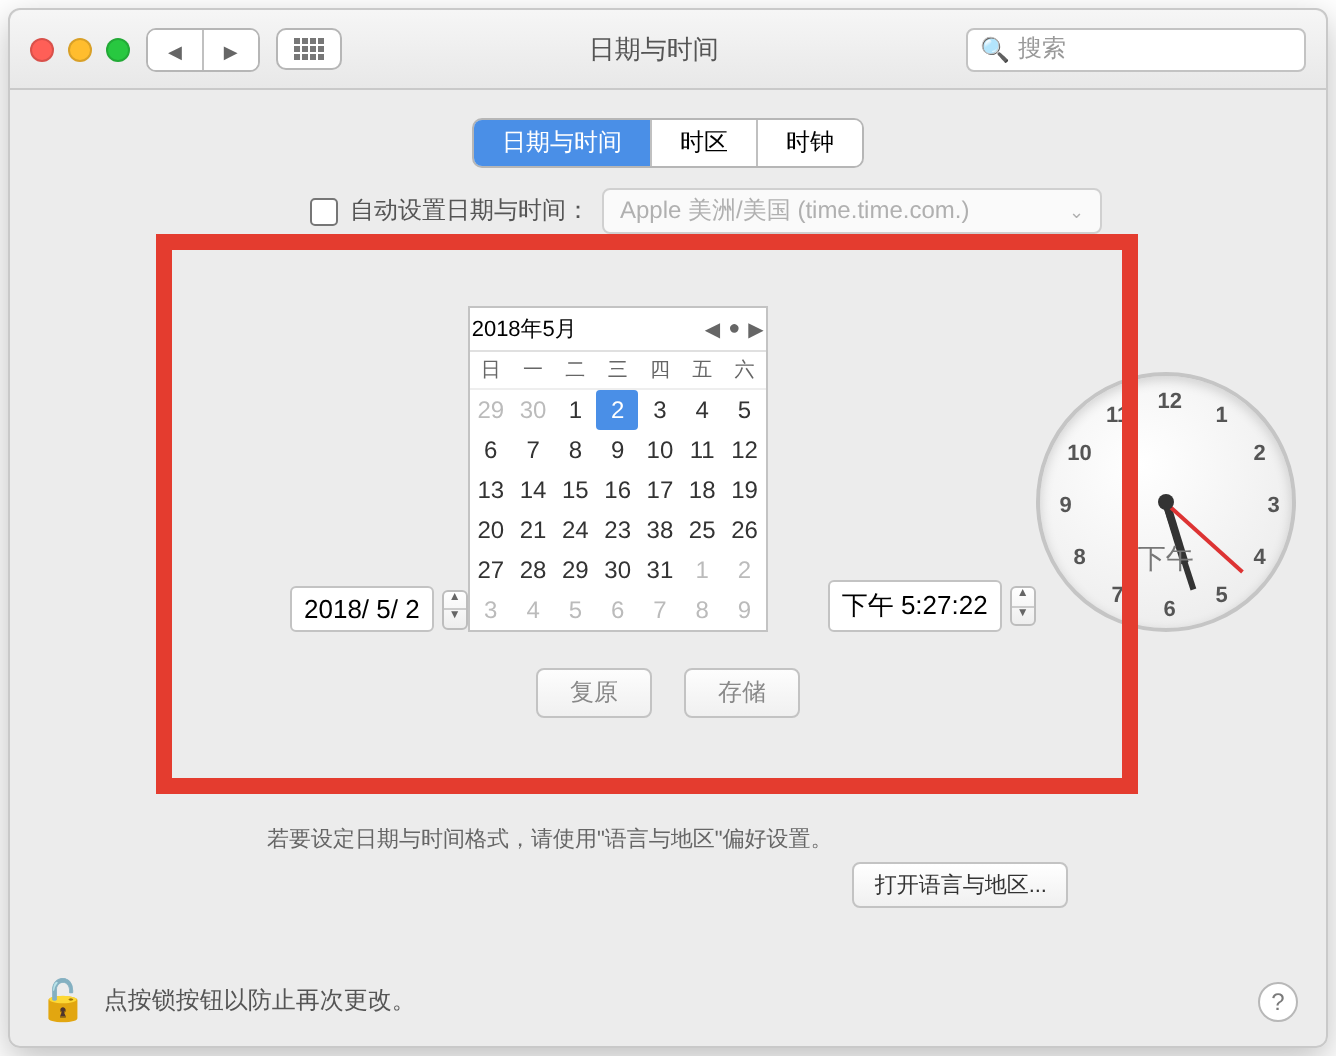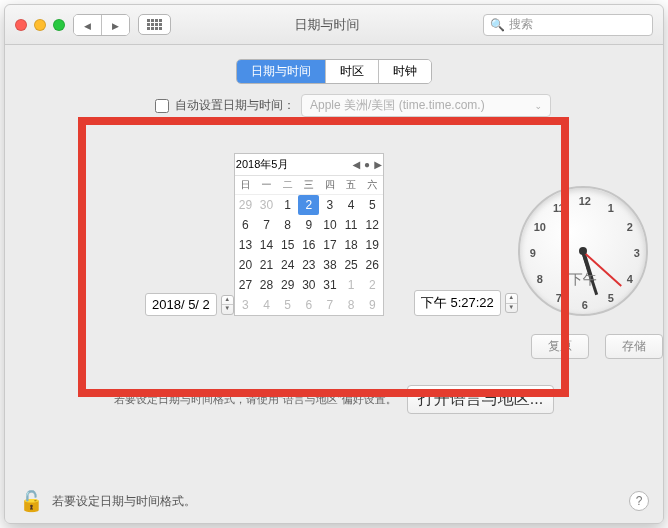--- a/index.html
+++ b/index.html
@@ -38,24 +38,24 @@
   .calgrid .d { padding: 3px 0; color: #333; cursor: pointer; font-size: 12px; }
   .calgrid .d.mute { color: #bbb; }
   .calgrid .d.sel { background: #4a8fe7; color: #fff; border-radius: 2px; }
   .clock { width: 130px; height: 130px; border-radius: 50%; background: radial-gradient(circle at 40% 35%, #fff, #e8e8e8); border: 2px solid #c5c5c5; margin-top: 12px; position: relative; box-shadow: inset 0 2px 6px rgba(0,0,0,.15); }
   .clock .num { position: absolute; font-size: 11px; font-weight: 600; color: #555; transform: translate(-50%,-50%); }
   .hand { position: absolute; left: 50%; top: 50%; transform-origin: 50% 100%; }
   .hh { width: 4px; height: 32px; background: #333; margin-left: -2px; margin-top: -32px; transform: rotate(163deg); }
   .mh { width: 3px; height: 46px; background: #333; margin-left: -1.5px; margin-top: -46px; transform: rotate(162deg); }
   .sh { width: 1.5px; height: 52px; background: #d33; margin-left: -0.75px; margin-top: -52px; transform: rotate(132deg); }
   .pivot { position: absolute; left: 50%; top: 50%; width: 8px; height: 8px; background: #333; border-radius: 50%; transform: translate(-50%,-50%); }
-  .btnrow { display: flex; justify-content: flex-end; gap: 16px; margin-top: 18px; }
+  .btnrow { display: flex; justify-content: center; gap: 16px; margin-top: 18px; }
   .btn { border: 1px solid #c3c3c3; border-radius: 4px; background: linear-gradient(#fdfdfd,#f0f0f0); padding: 3px 16px; font-size: 12px; color: #888; cursor: pointer; }
   .hint { text-align: center; font-size: 11px; color: #666; margin-top: 26px; display: flex; justify-content: center; align-items: center; gap: 10px; }
-  .openbtn { border: 1px solid #c3c3c3; border-radius: 4px; background: linear-gradient(#fff,#f0f0f0); padding: 3px 10px; font-size: 16px; cursor: pointer; color: #333; }
+  .openbtn { border: 1px solid #c3c3c3; border-radius: 4px; background: linear-gradient(#fff,#f0f0f0); padding: 3px 10px; font-size: 11px; cursor: pointer; color: #333; margin-top: 46px; }
   .footer { position: absolute; bottom: 10px; left: 14px; right: 14px; display: flex; align-items: center; gap: 8px; font-size: 12px; color: #555; }
   .lock { font-size: 20px; }
   .help { margin-left: auto; width: 20px; height: 20px; border: 1px solid #b8b8b8; border-radius: 50%; display: flex; align-items: center; justify-content: center; color: #7a7a7a; font-size: 12px; cursor: pointer; background: #fff; }
   .chev { font-size: 9px; color: #666; }
   .gridicon { display: grid; grid-template-columns: repeat(4,3px); grid-auto-rows: 3px; gap: 1px; }
   .gridicon i { background: #777; }
   .ampm { position:absolute; left:50%; top:66%; transform:translateX(-50%); font-size:14px; color:#777; }
 </style>
 </head>
 <body>
@@ -221,18 +221,18 @@
     <button class="btn">存储</button>
   </div>
 
   <div class="hint">
     <span>若要设定日期与时间格式，请使用"语言与地区"偏好设置。</span>
     <button class="openbtn">打开语言与地区...</button>
   </div>
 
   <div class="footer">
     <span class="lock">🔓</span>
-    <span>若要设定日期与时间格式。</span>
+    <span>点按锁按钮以防止再次更改。</span>
     <div class="help">?</div>
   </div>
 
   <div class="redbox"></div>
 </div>
 
 </body></html>

